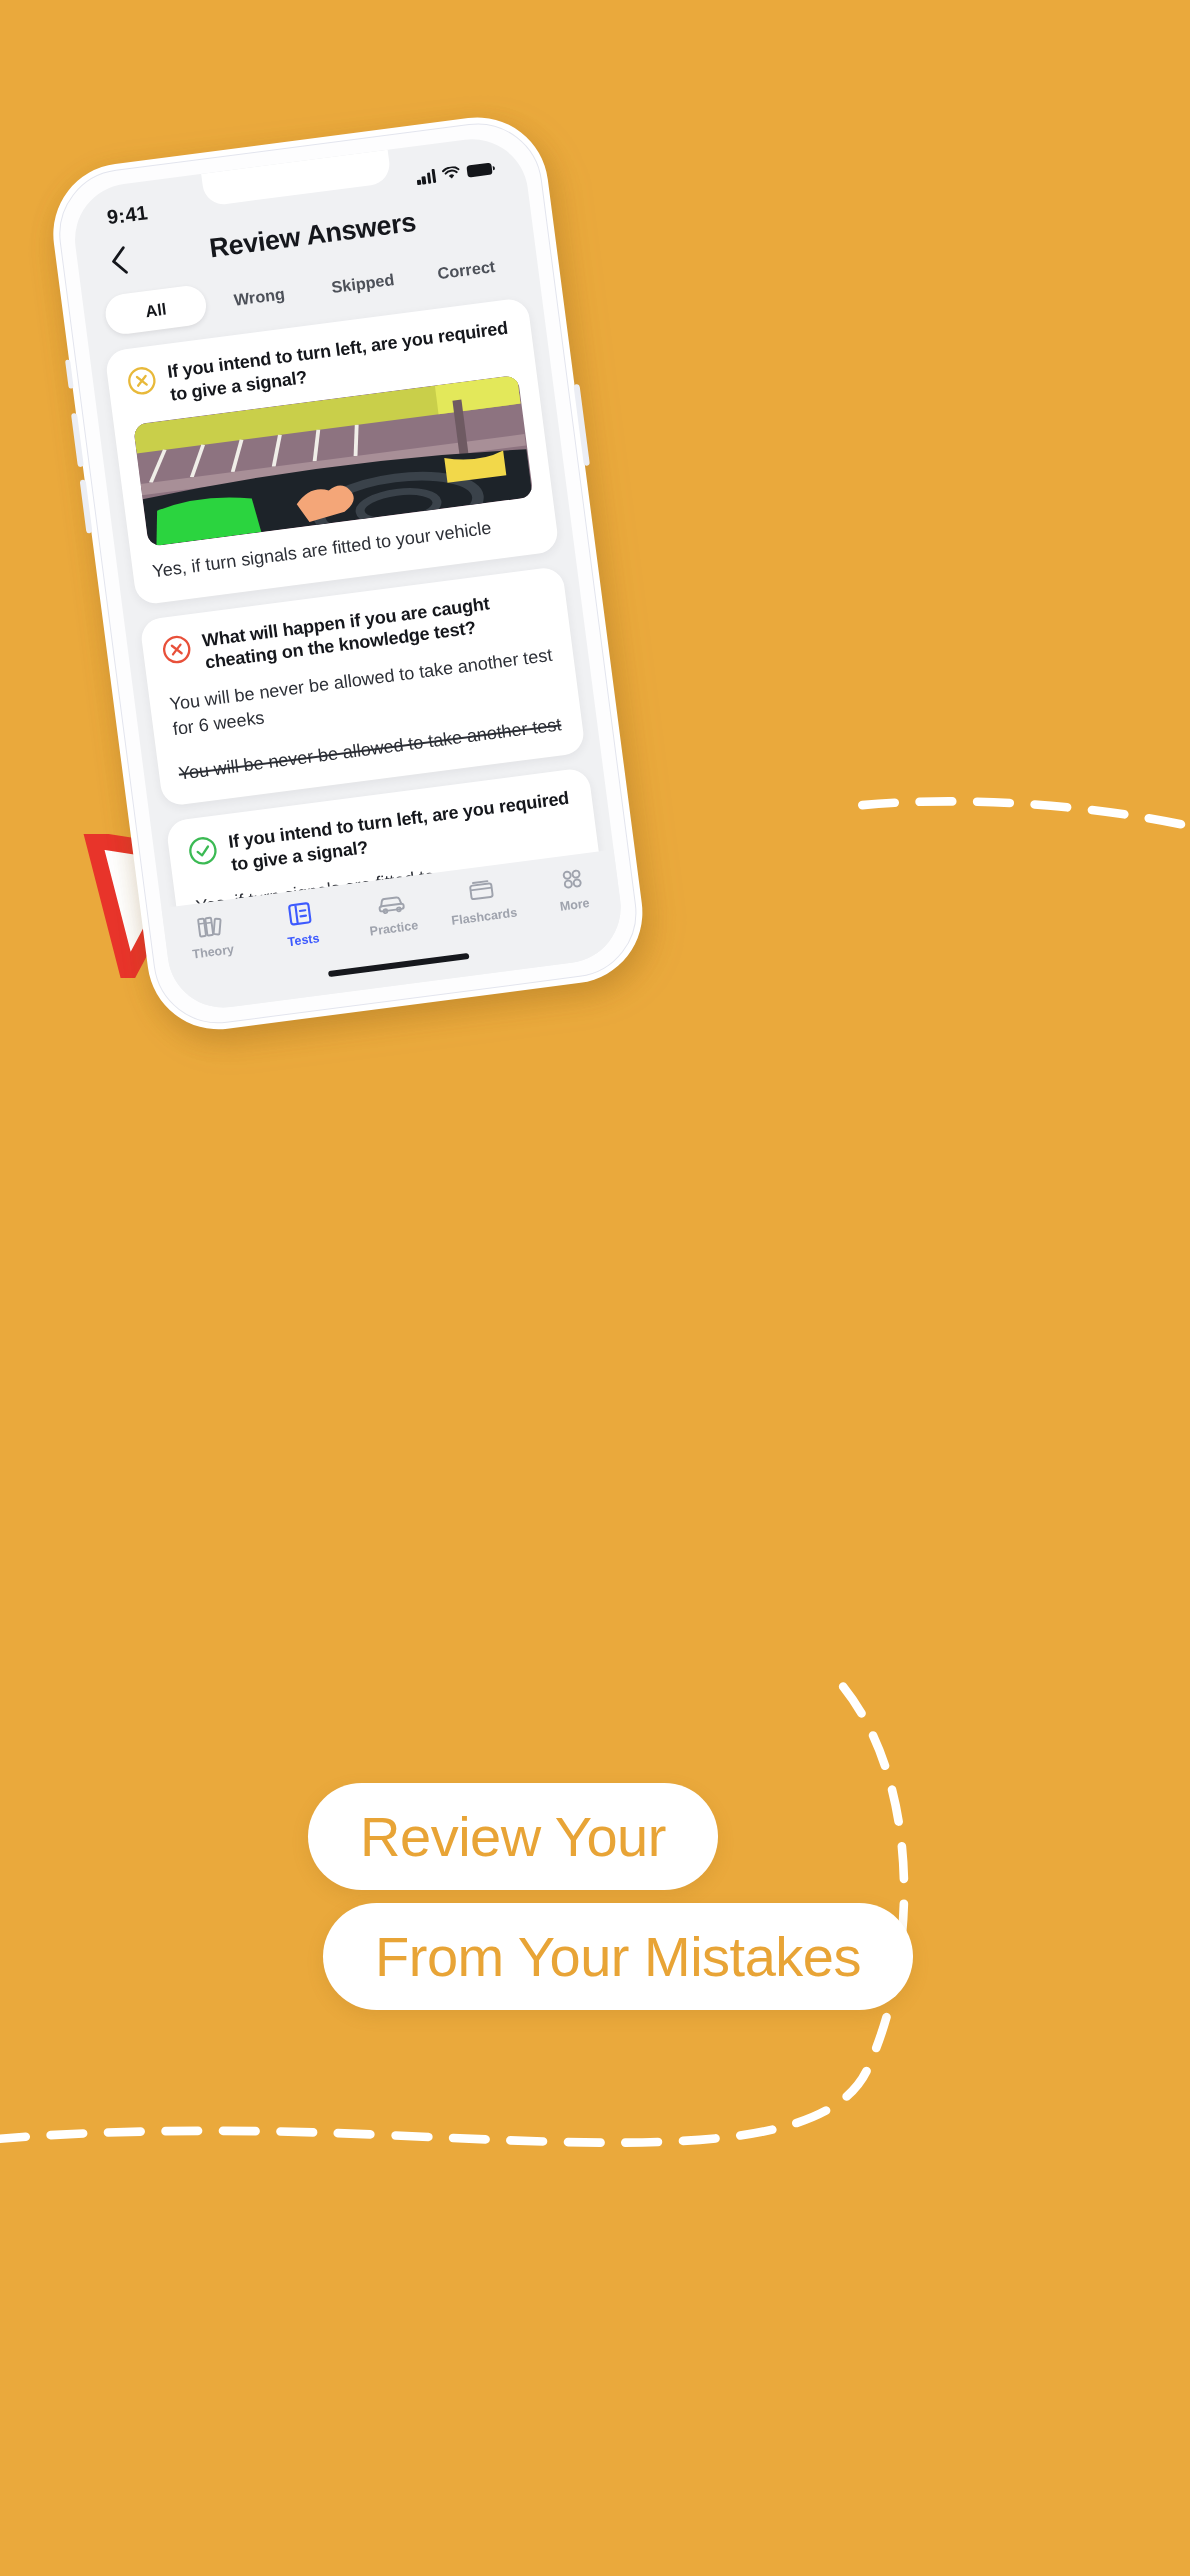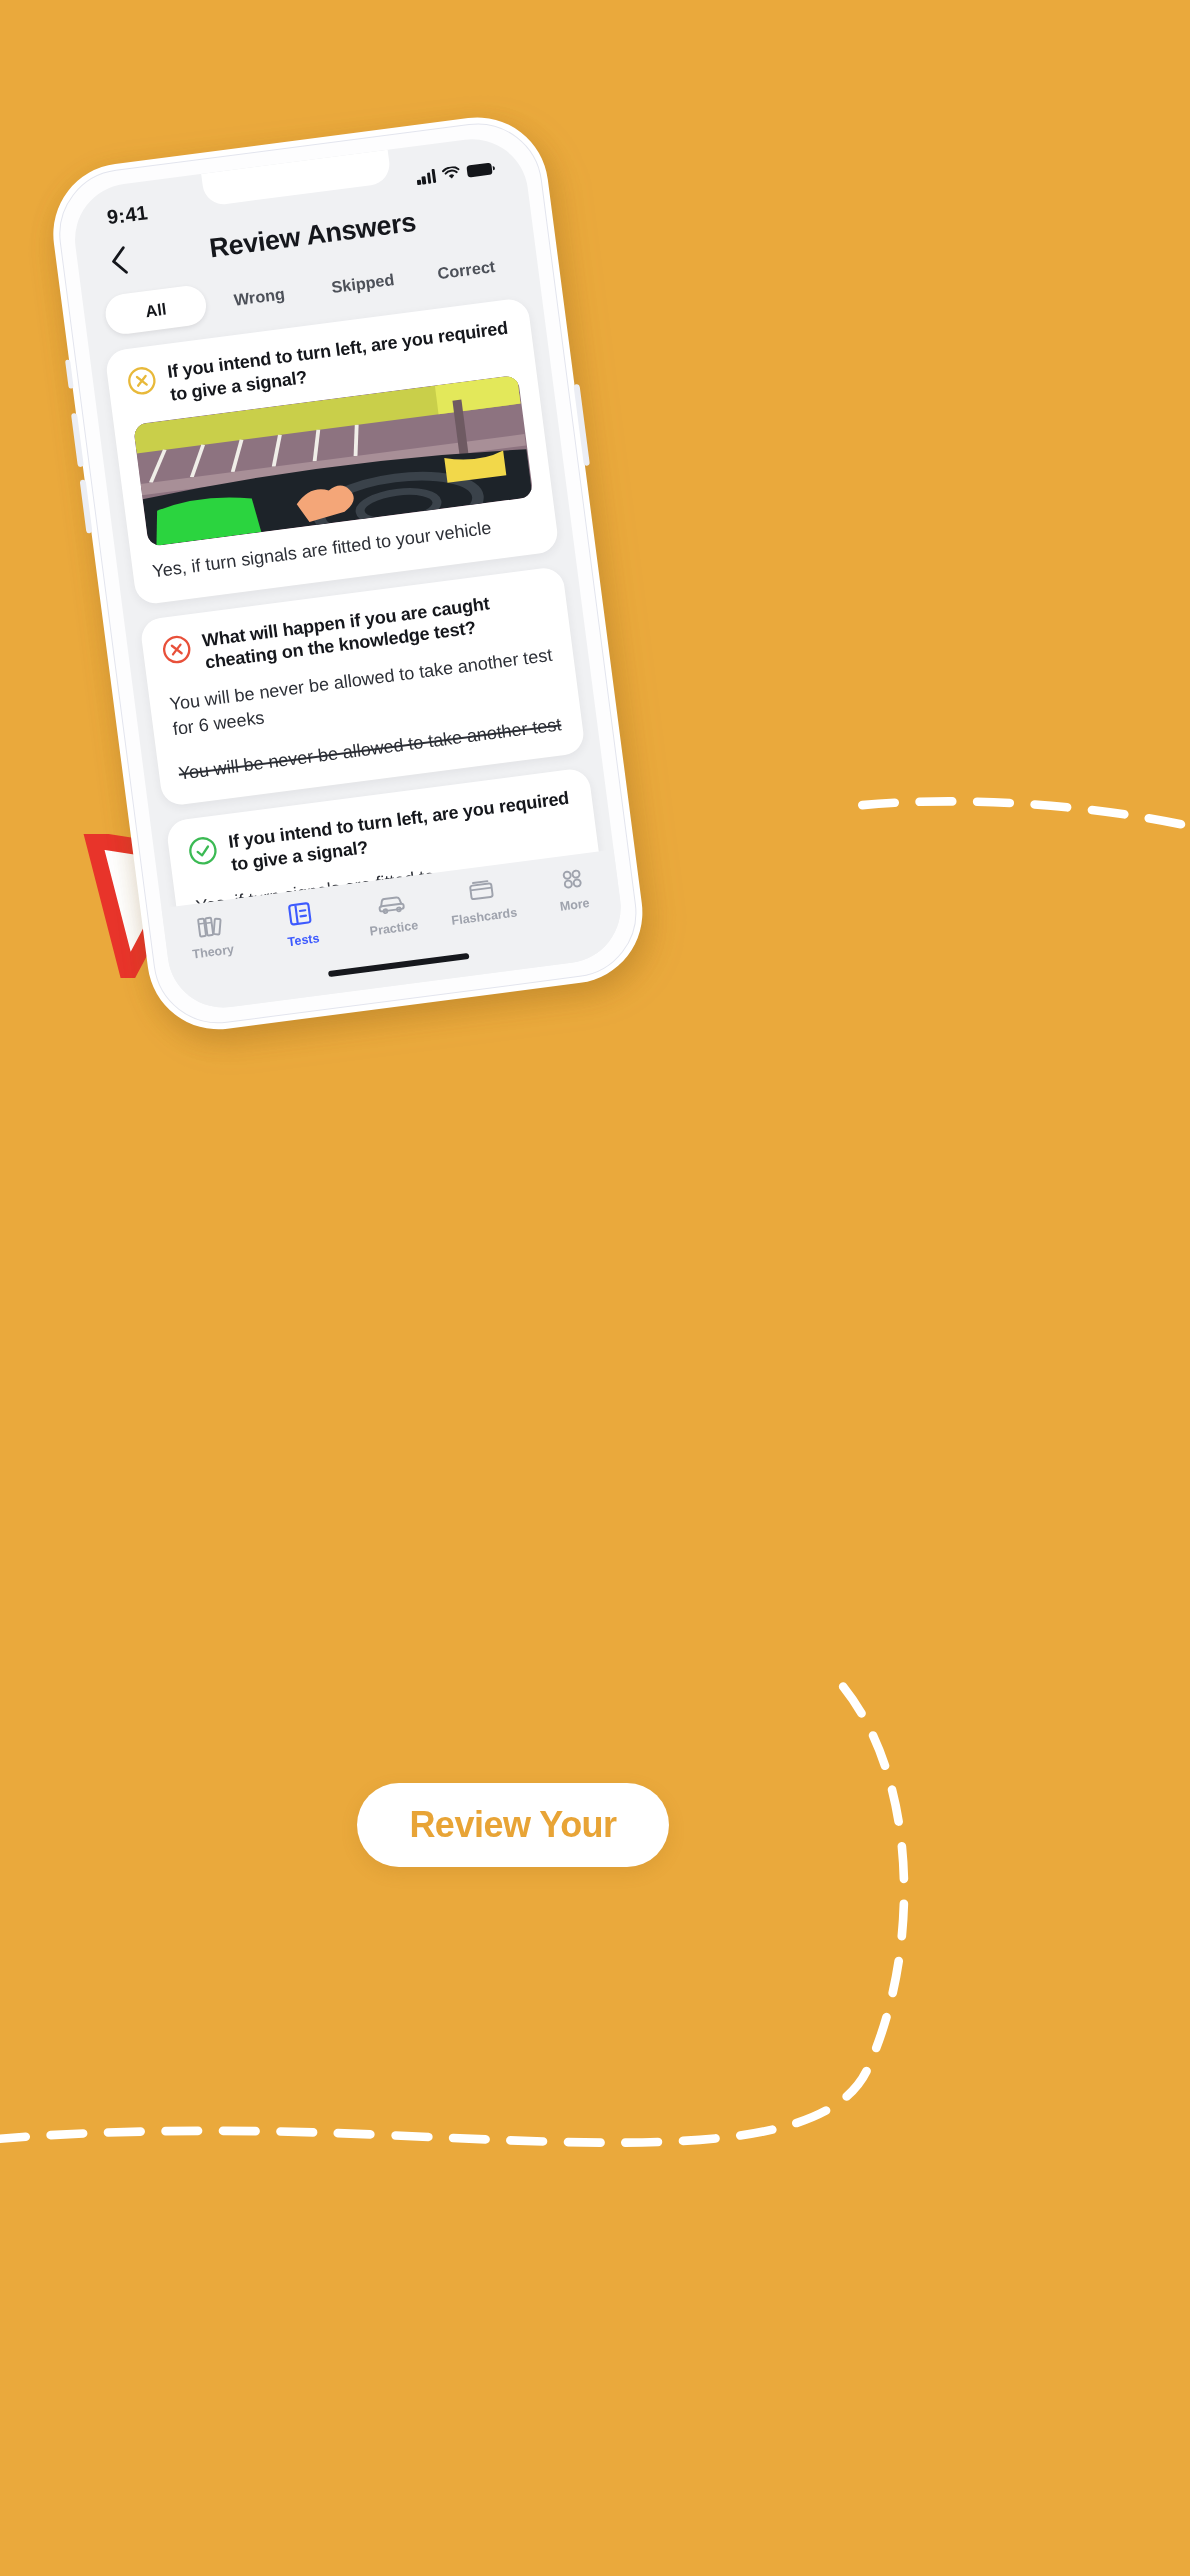--- a/index.html
+++ b/index.html
@@ -146,21 +146,21 @@
   }
 
   
   .banners{
     position:absolute;left:0;right:0;top:1783px;
     display:flex;flex-direction:column;align-items:center;gap:13.4px;
   }
   .banner{
     background:#ffffff;border-radius:63px;
     padding:21px 52px;box-shadow:0 5.8px 17px rgba(150,100,25,.16);
-    font-size:36px;font-weight:700;color:#e8a436;letter-spacing:-0.5px;
+    font-size:56px;font-weight:400;color:#e8a436;letter-spacing:-0.5px;
     white-space:nowrap;
   }
   .b1{transform:translateX(-82px);}
   .b2{transform:translateX(-25px);}
   .b3{transform:translateX(23px);}
 </style>
 </head>
 <body>
 
 <div class="stage">
@@ -332,16 +332,17 @@
           </div>
           <div class="homebar"></div>
 
         </div>
       </div>
     </div>
   </div>
 
   <div class="banners">
     <div class="banner b1">Review Your</div>
+    <div class="banner b3">From Your Mistakes</div>
   </div>
 
 </div>
 
 
 </body></html>

